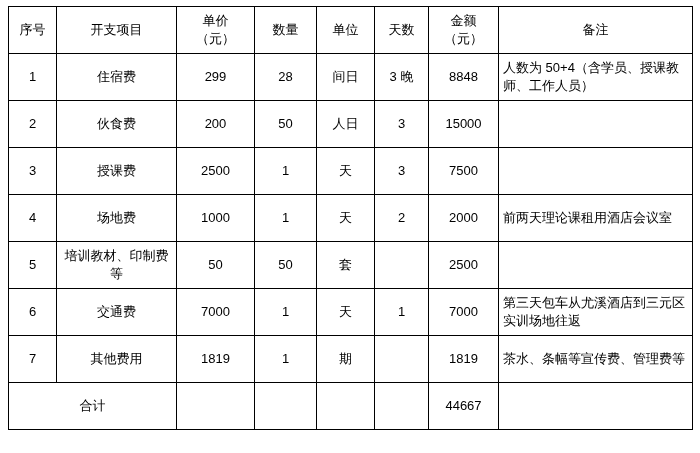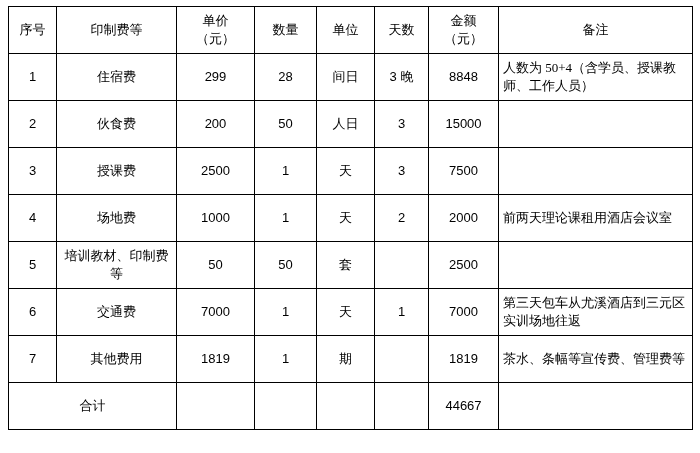--- a/index.html
+++ b/index.html
@@ -44,21 +44,21 @@
   col.c-remark { width: 194px; }
 
   thead td {
     text-align: center;
     height: 42px;
   }
   .hdr-line { display: block; text-align: center; }
 
   tbody td { height: 42px; }
   .c-center { text-align: center; }
-  .c-remarkcell { text-align: left; padding-left: 5px; padding-right: 4px; font-family: Liberation Serif, serif; }
+  .c-remarkcell { text-align: left; padding-left: 5px; padding-right: 4px; }
   .total-label { text-align: center; margin-top: 8px; }
 </style>
 </head>
 <body>
 
 <div class="sheet">
   <table class="budget">
     <colgroup>
       <col class="c-no">
       <col class="c-item">
@@ -68,21 +68,21 @@
       <col class="c-days">
       <col class="c-amount">
       <col class="c-remark">
     </colgroup>
     <thead>
       <tr>
         <td>
           <span class="hdr-line">序号</span>
         </td>
         <td>
-          <span class="hdr-line">印制费等</span>
+          <span class="hdr-line">开支项目</span>
         </td>
         <td>
           <span class="hdr-line">单价</span>
           <span class="hdr-line">（元）</span>
         </td>
         <td>
           <span class="hdr-line">数量</span>
         </td>
         <td>
           <span class="hdr-line">单位</span>

